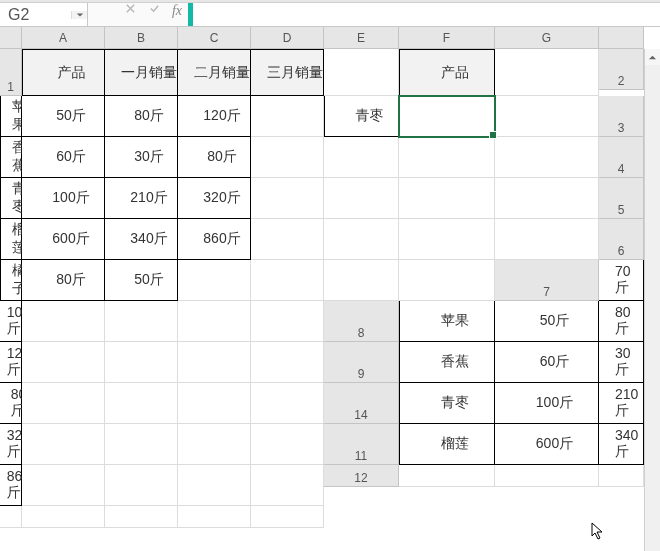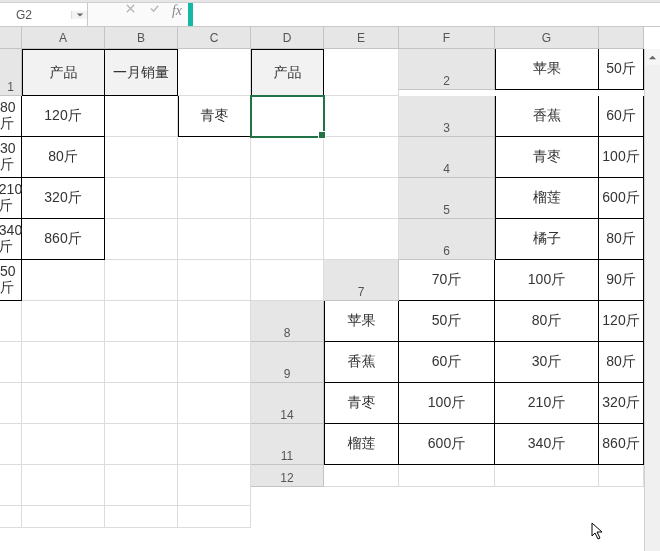--- a/index.html
+++ b/index.html
@@ -24,23 +24,23 @@
     }
     .name-box {
       width: 88px;
       display: flex;
       align-items: center;
       border-right: 1px solid #c8c8c8;
       background: #fff;
     }
     .name-box-text {
       flex: 1;
-      padding: 0 16px;
+      padding: 0 8px;
       color: #555;
-      font-size: 12px;
+      font-size: 16px;
     }
     .name-box-drop {
       width: 16px;
       display: flex;
       align-items: center;
       justify-content: center;
       background: #f3f3f3;
       border-left: 1px solid #dcdcdc;
     }
     .name-box-drop svg { width: 8px; height: 8px; fill: #666; }
@@ -125,20 +125,21 @@
 
     
     .r1  { height: 47px; }
     .rd  { height: 41px; }
     .rblank { height: 22px; }
 
     
     .bcell {
       border-right: 1.3px solid #000 !important;
       border-bottom: 1.3px solid #000 !important;
+      padding-left: 16px;
     }
     .btop  { border-top: 1.3px solid #000 !important; }
     .bleft { border-left: 1.3px solid #000 !important; }
     .thead { background: #f2f2f2 !important; }
 
     
     .selected {
       outline: 2px solid #217346;
       outline-offset: -1px;
       z-index: 5;
@@ -222,20 +223,22 @@
       <div class="hdr">B</div>
       <div class="hdr">C</div>
       <div class="hdr">D</div>
       <div class="hdr">E</div>
       <div class="hdr">F</div>
       <div class="hdr">G</div>
       <div class="hdr"></div>
       <div class="rowhdr r1">1</div>
       <div class="cell r1 bcell btop thead bleft">产品</div>
       <div class="cell r1 bcell btop thead">一月销量</div>
+      <div class="cell r1 bcell btop thead">二月销量</div>
+      <div class="cell r1 bcell btop thead">三月销量</div>
       <div class="cell r1"></div>
       <div class="cell r1 bcell btop thead bleft">产品</div>
       <div class="cell r1"></div>
       <div class="rowhdr rd">2</div>
       <div class="cell rd bcell bleft">苹果</div>
       <div class="cell rd bcell">50斤</div>
       <div class="cell rd bcell">80斤</div>
       <div class="cell rd bcell">120斤</div>
       <div class="cell rd"></div>
       <div class="cell rd bcell bleft">青枣</div>
@@ -272,21 +275,20 @@
       <div class="cell rd bcell bleft">橘子</div>
       <div class="cell rd bcell">80斤</div>
       <div class="cell rd bcell">50斤</div>
       <div class="cell rd"></div>
       <div class="cell rd"></div>
       <div class="cell rd"></div>
       <div class="cell rd"></div>
       <div class="rowhdr rd">7</div>
       <div class="cell rd bcell">70斤</div>
       <div class="cell rd bcell">100斤</div>
-      <div class="cell rd bcell">90斤</div>
       <div class="cell rd"></div>
       <div class="cell rd"></div>
       <div class="cell rd"></div>
       <div class="cell rd"></div>
       <div class="rowhdr rd">8</div>
       <div class="cell rd bcell bleft">苹果</div>
       <div class="cell rd bcell">50斤</div>
       <div class="cell rd bcell">80斤</div>
       <div class="cell rd bcell">120斤</div>
       <div class="cell rd"></div>

